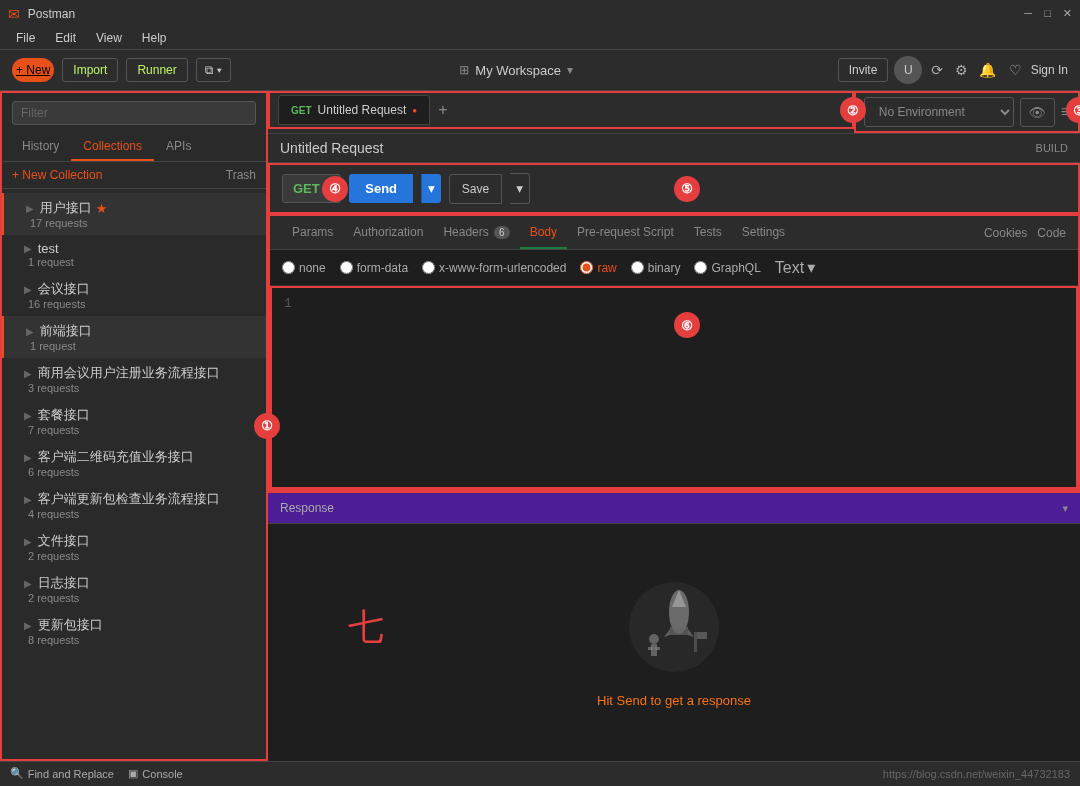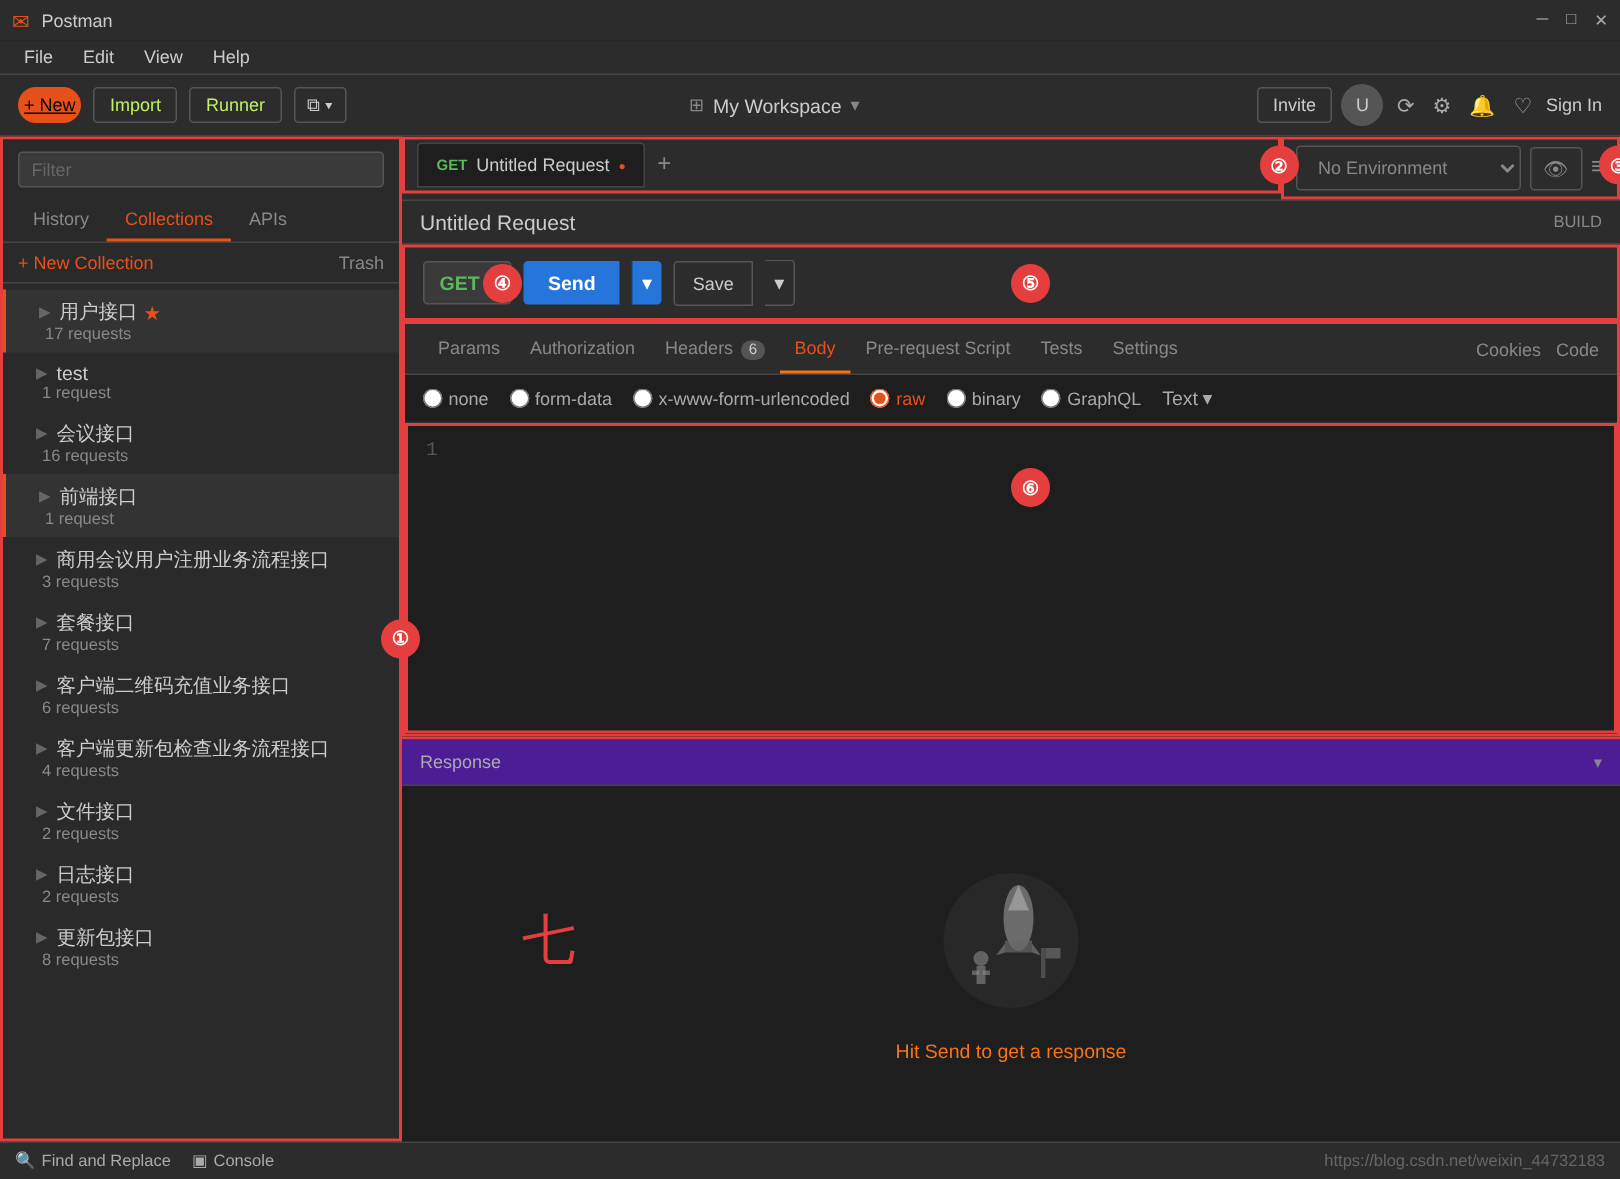--- a/index.html
+++ b/index.html
@@ -345,21 +345,21 @@
     }
     .opt-tab {
       padding: 8px 10px;
       cursor: pointer;
       color: #888;
       font-size: 12px;
       border-bottom: 2px solid transparent;
     }
     .opt-tab.active {
       color: #e8501a;
-      border-bottom: 2px solid #f97316;
+      border-bottom: 2px solid #15803d;
     }
     .opt-tab .badge {
       background: #555;
       color: #ccc;
       border-radius: 8px;
       padding: 1px 5px;
       font-size: 10px;
       margin-left: 2px;
     }
     .cookies-code {
@@ -390,21 +390,21 @@
       font-size: 12px;
       cursor: pointer;
     }
     .radio-option input[type="radio"] { accent-color: #e8501a; }
     .raw-active { color: #e8501a; }
     .text-dropdown {
       display: flex;
       align-items: center;
       gap: 3px;
       color: #aaa;
-      font-size: 13px;
+      font-size: 16px;
       cursor: pointer;
     }
 
     
     .body-editor {
       flex: 1;
       background: #1e1e1e;
       padding: 8px 12px;
       color: #ccc;
       font-family: 'Courier New', monospace;

